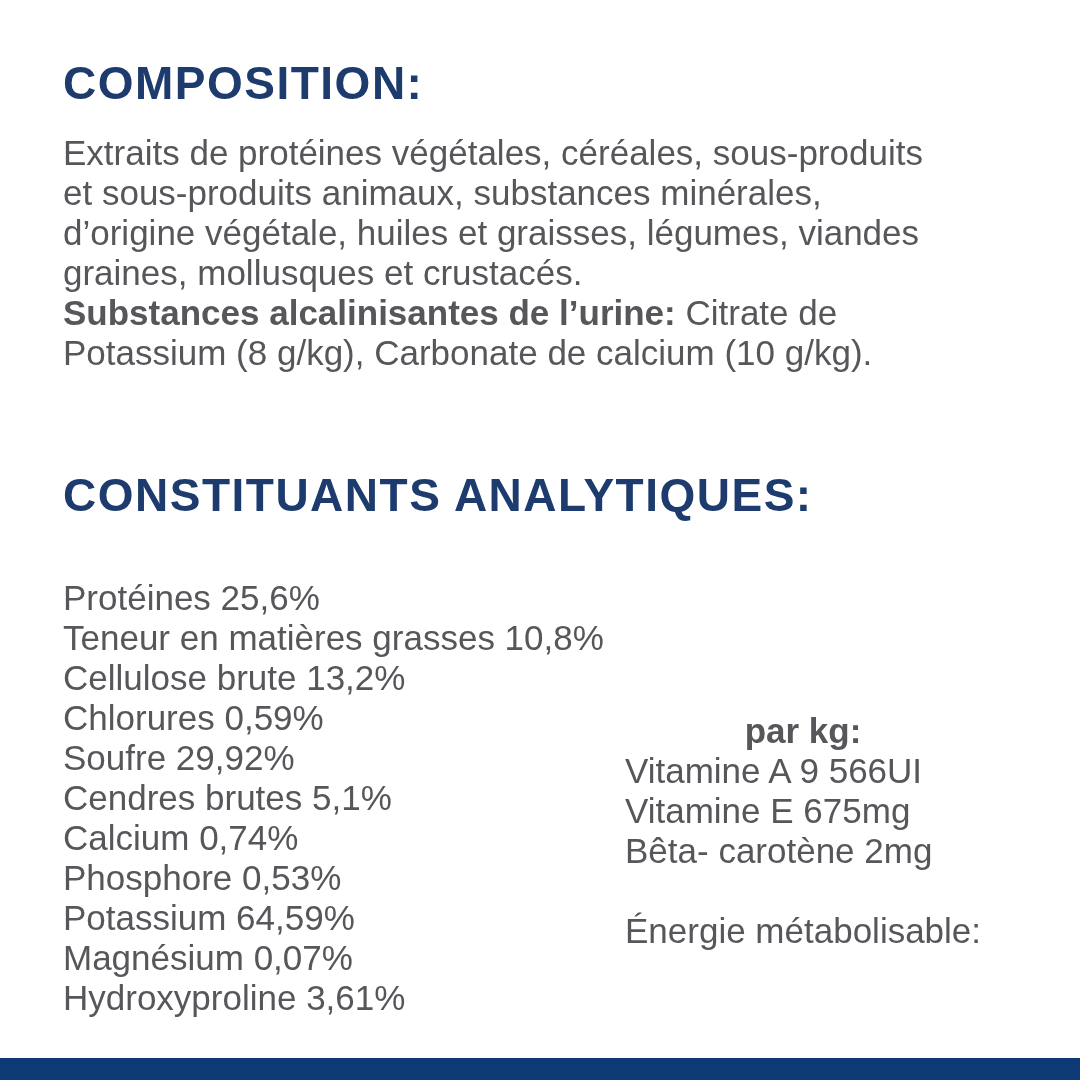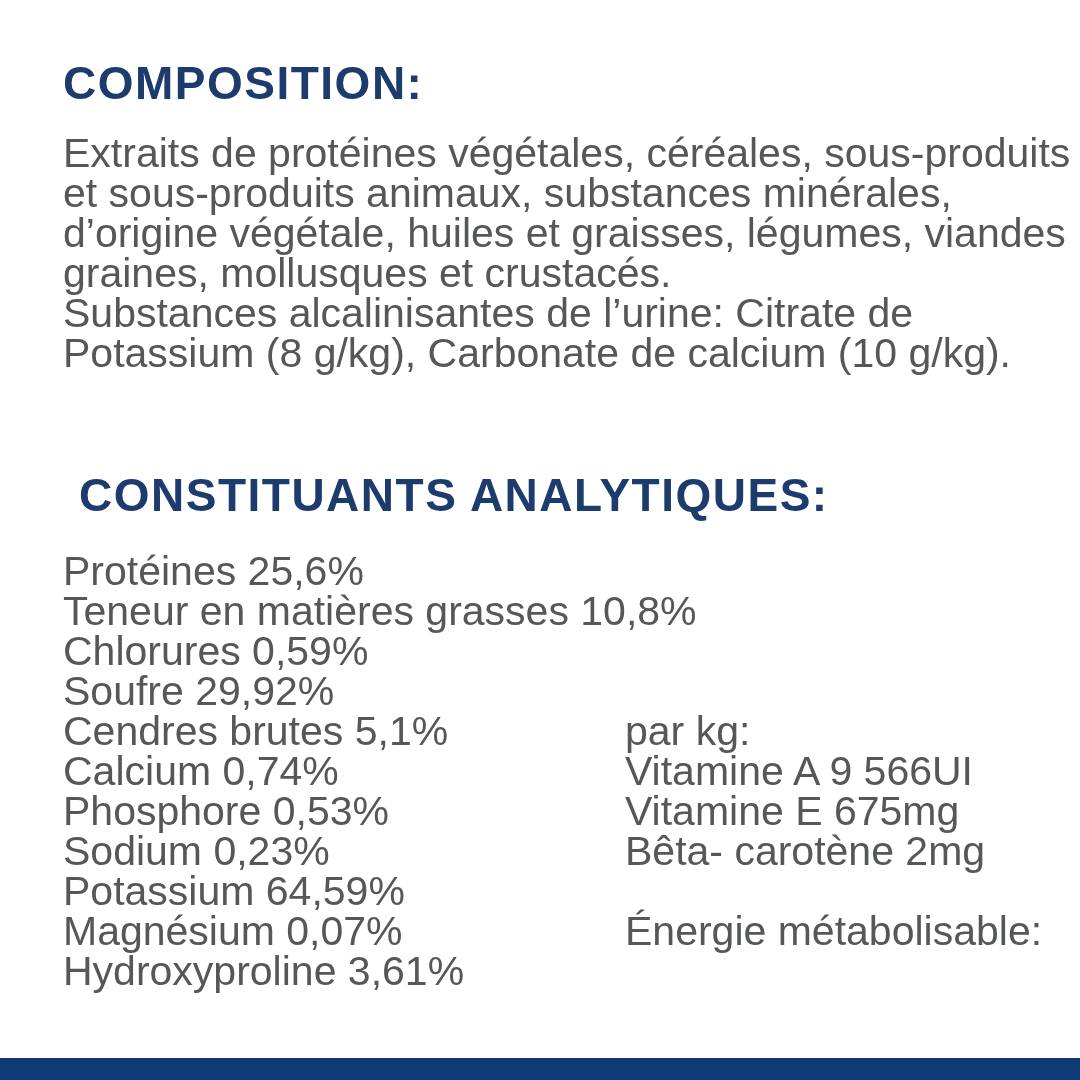--- a/index.html
+++ b/index.html
@@ -21,33 +21,33 @@
   .section-heading {
     position: absolute;
     left: 63px;
     font-size: 46px;
     font-weight: bold;
     letter-spacing: 1.5px;
     color: var(--heading_navy);
     white-space: nowrap;
   }
   .h1 { top: 56px; }
-  .h2 { top: 468px; margin-left: 16px; }
+  .h2 { top: 468px; }
   .body-text {
     position: absolute;
     left: 63px;
-    font-size: 41px;
+    font-size: 35px;
     line-height: 40px;
     color: var(--body_gray);
     white-space: nowrap;
   }
   .para { top: 133px; }
-  .leftcol { top: 551px; }
+  .leftcol { top: 578px; }
   .rightcol { left: 625px; top: 711px; }
-  .bold { font-weight: normal; }
+  .bold { font-weight: bold; text-align: center; }
   .line { height: 40px; }
   .spacer { height: 40px; }
   .footer-bar {
     position: absolute;
     left: 0;
     bottom: 0;
     width: 100%;
     height: 22px;
     background: var(--footer_bar_blue);
   }
@@ -66,26 +66,26 @@
     <div class="line">graines, mollusques et crustacés.</div>
     <div class="line"><span class="bold">Substances alcalinisantes de l’urine:</span><span> Citrate de</span></div>
     <div class="line">Potassium (8 g/kg), Carbonate de calcium (10 g/kg).</div>
   </div>
 
   <div class="section-heading h2">CONSTITUANTS ANALYTIQUES:</div>
 
   <div class="body-text leftcol">
     <div class="line">Protéines 25,6%</div>
     <div class="line">Teneur en matières grasses 10,8%</div>
+    <div class="line">Cellulose brute 13,2%</div>
     <div class="line">Chlorures 0,59%</div>
     <div class="line">Soufre 29,92%</div>
     <div class="line">Cendres brutes 5,1%</div>
     <div class="line">Calcium 0,74%</div>
     <div class="line">Phosphore 0,53%</div>
-    <div class="line">Sodium 0,23%</div>
     <div class="line">Potassium 64,59%</div>
     <div class="line">Magnésium 0,07%</div>
     <div class="line">Hydroxyproline 3,61%</div>
   </div>
 
   <div class="body-text rightcol">
     <div class="line bold">par kg:</div>
     <div class="line">Vitamine A 9 566UI</div>
     <div class="line">Vitamine E 675mg</div>
     <div class="line">Bêta- carotène 2mg</div>

